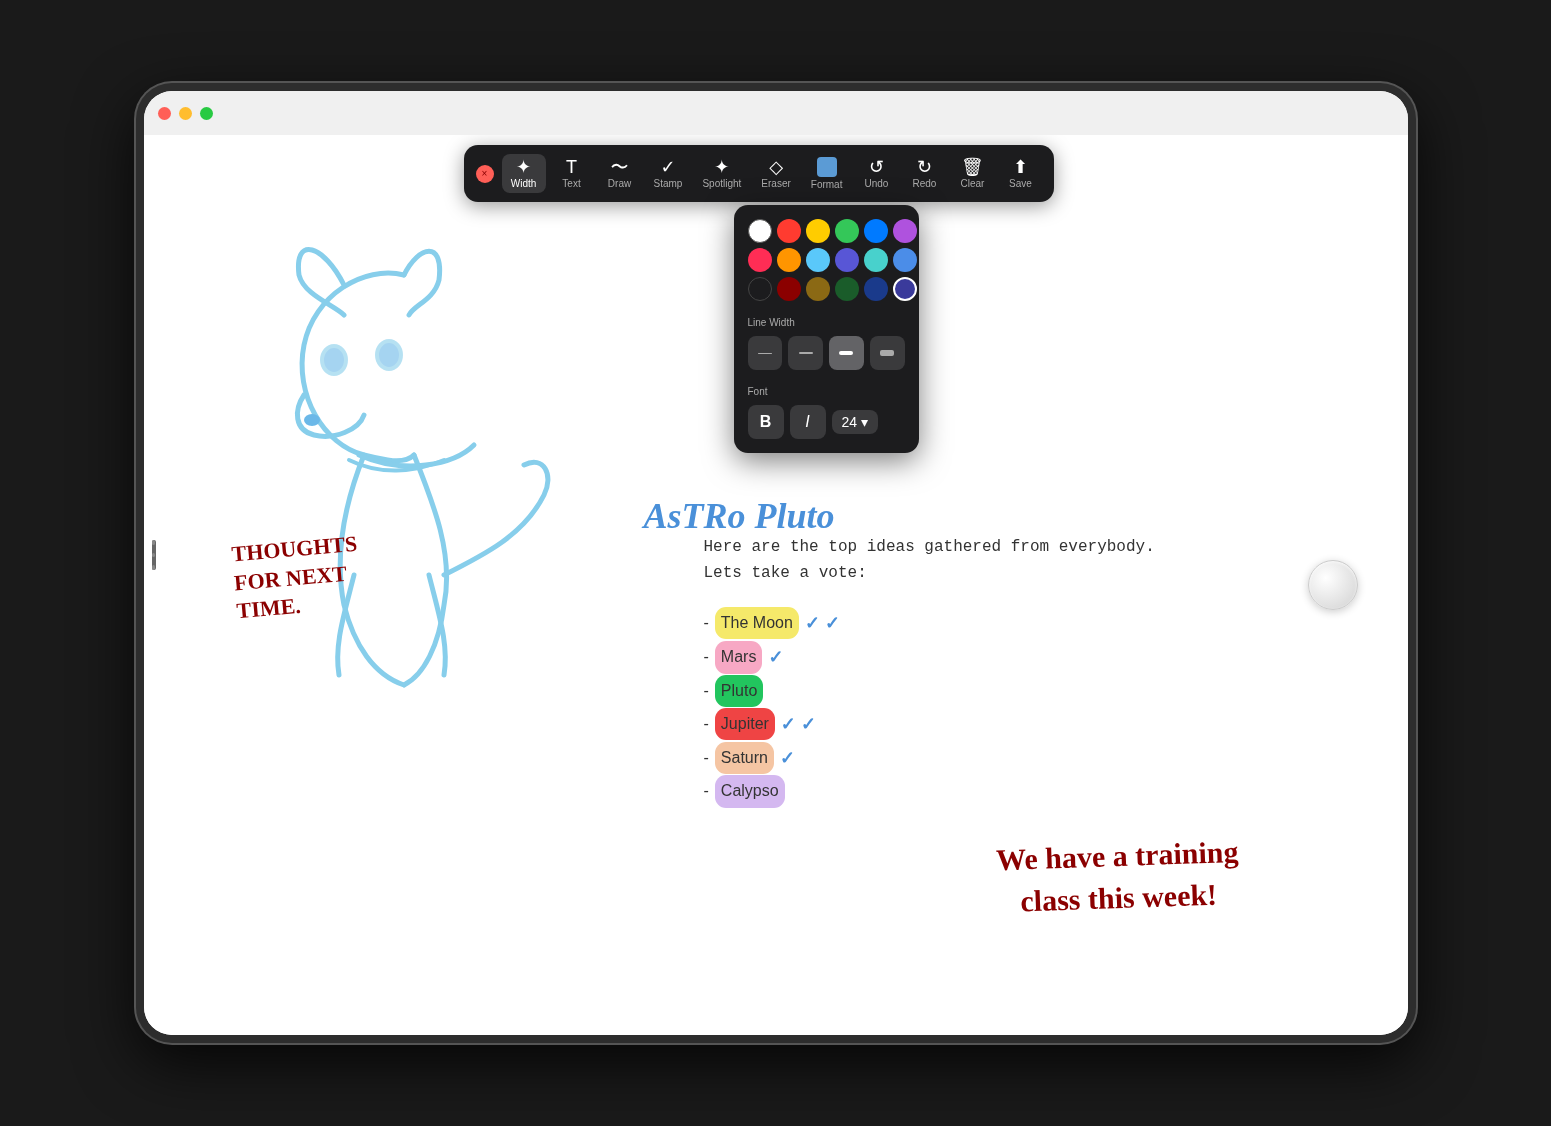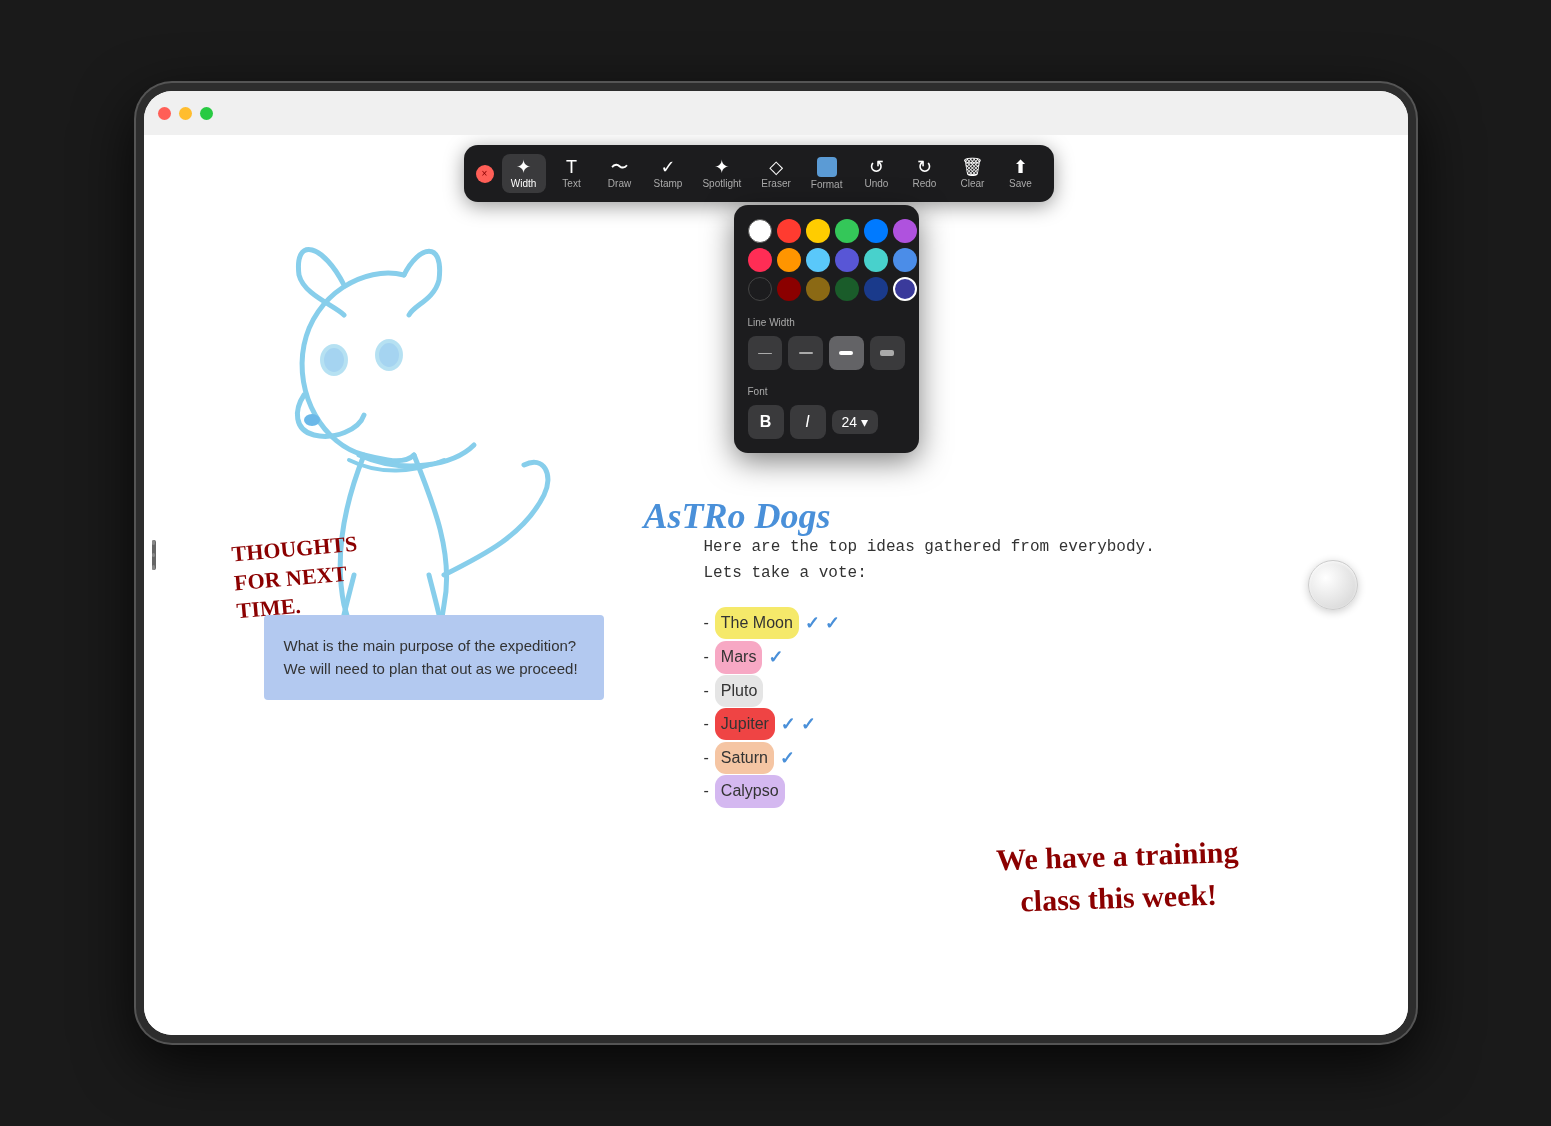--- a/index.html
+++ b/index.html
@@ -323,21 +323,21 @@
       gap: 6px;
     }
 
     .planet-highlight {
       background: #f5e96a;
       padding: 1px 6px;
       border-radius: 11px;
     }
 
     .planet-highlight.pink { background: #f7a8c4; }
-    .planet-highlight.green { background: #e5e5e5; }
+    .planet-highlight.green { background: #22c55e; }
     .planet-highlight.blue { background: #ef4444; }
     .planet-highlight.orange { background: #f5c5a3; }
     .planet-highlight.lavender { background: #d4b8f0; }
 
     .checkmark {
       color: #4a90d9;
       font-size: 18px;
       font-weight: bold;
     }
 
@@ -536,26 +536,23 @@
 
           <ellipse cx="108" cy="225" rx="8" ry="6" fill="#6bb8e8"></ellipse>
         </svg>
 
         <div class="thoughts-text">
           <span style="white-space:pre-line;">Thoughts
 for next
 time.</span>
         </div>
 
-        <div class="sticky-note">
-          <span>What is the main purpose of the expedition? We will need to plan that out as we proceed!</span>
-        </div>
 
         <div class="astrodogs-text">
-          <span>AsTRo Dogs</span>
+          <span>AsTRo Pluto</span>
         </div>
 
         <div class="main-content">
           <p class="main-desc">Here are the top ideas gathered from everybody. Lets take a vote:</p>
 
           <ul class="planet-list">
             <li class="planet-item">
               <span>-</span>
               <span class="planet-highlight">The Moon</span>
               <span class="checkmark">✓ ✓</span>

